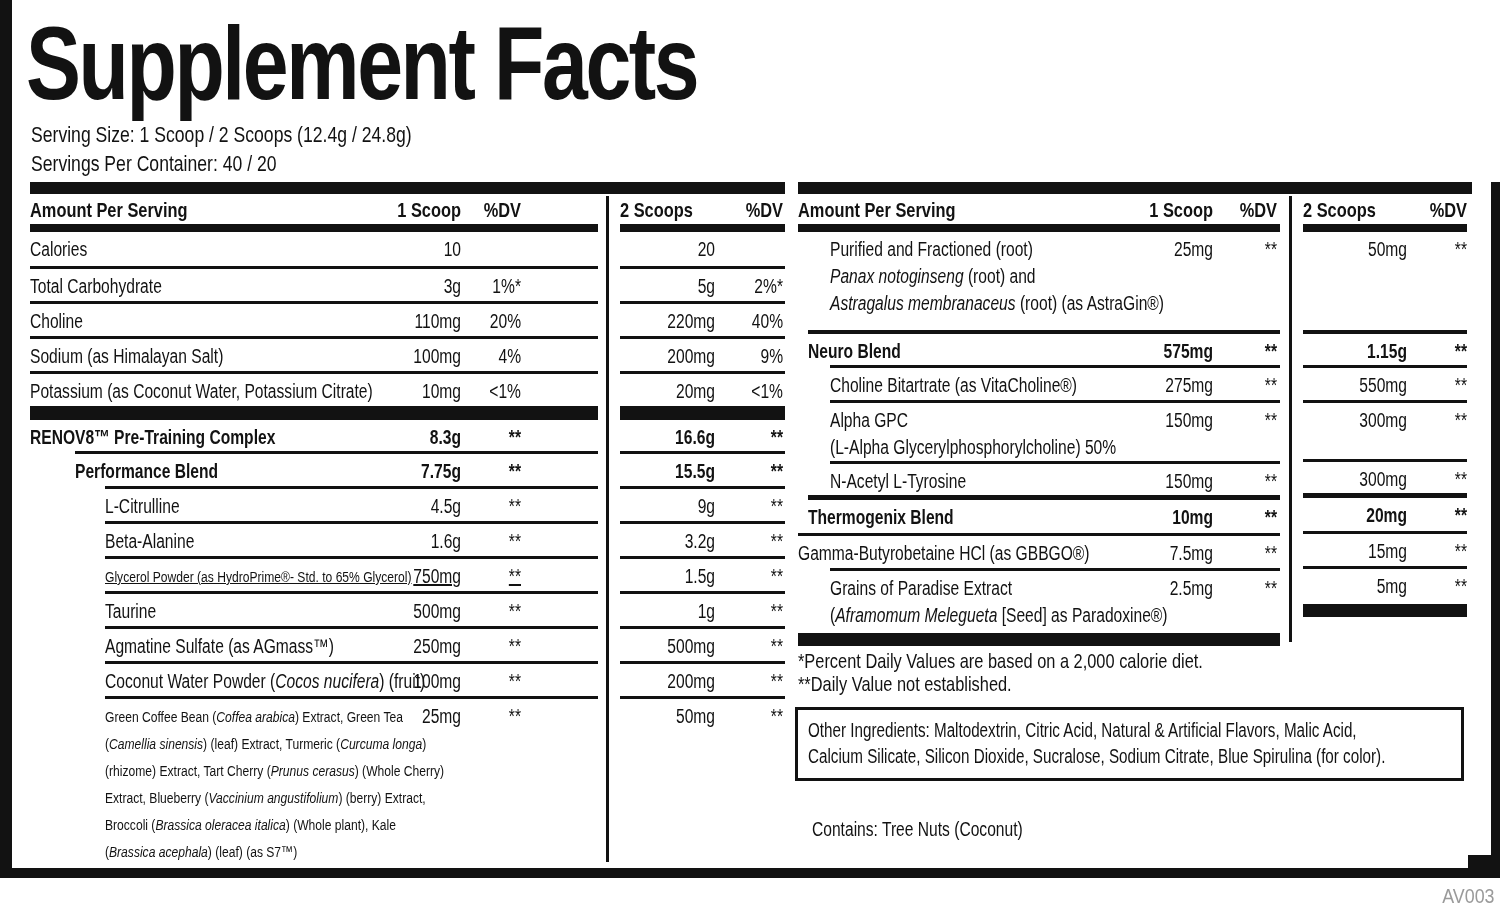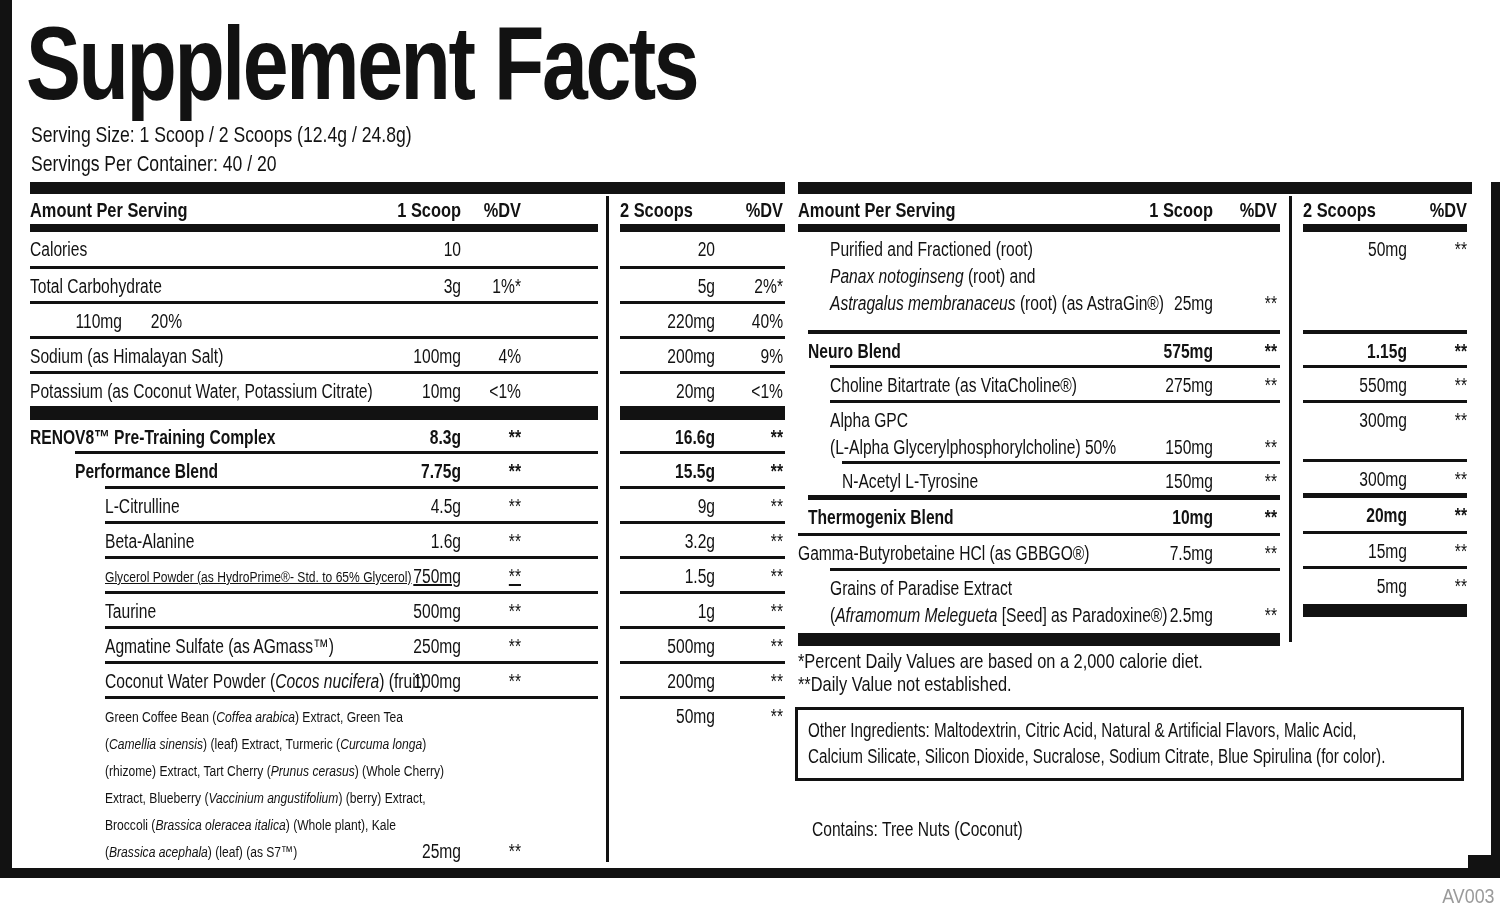--- a/index.html
+++ b/index.html
@@ -24,21 +24,21 @@
   .topbar{height:12px;background:#121212;}
   .cols{display:flex;align-items:flex-start;}
   .rule{height:8px;background:#121212;}
   .secbar{background:#121212;}
 
   .hdr{display:flex;align-items:flex-end;height:30px;padding-bottom:2px;box-sizing:border-box;font-weight:bold;}
   .hname{flex:1 1 0;min-width:0;font-size:21px;white-space:nowrap;transform:scaleX(.78);transform-origin:0 100%;}
   .hv{font-size:21px;text-align:right;white-space:nowrap;transform:scaleX(.78);transform-origin:100% 100%;}
 
   .row{box-sizing:border-box;padding-top:4px;}
-  .rowline{display:flex;align-items:flex-end;}
+  .rowline{display:flex;align-items:flex-start;}
   .name{flex:1 1 0;min-width:0;}
   .ln{font-size:20px;line-height:27px;white-space:nowrap;transform:scaleX(.78);transform-origin:0 50%;}
   .val,.dv{font-size:20px;line-height:27px;text-align:right;white-space:nowrap;
            transform:scaleX(.78);transform-origin:100% 50%;flex:none;}
   .b .ln,.b .val,.b .dv{font-weight:bold;}
   .sp{flex:none;}
 
   .vdiv{position:absolute;width:3px;background:#121212;}
   .vdiv-l{left:606px;top:196px;height:666px;}
   .vdiv-r{left:1289px;top:196px;height:446px;}
@@ -94,20 +94,23 @@
                 <div class="name">
                   <div class="ln"><span>Total Carbohydrate</span></div>
                 </div>
                 <div class="val" style="width: 92px;">3g</div>
                 <div class="dv" style="width: 60px;">1%*</div>
                 <div class="sp" style="width: 77px;"></div>
               </div>
             </div>
             <div class="row" style="min-height: 35px; border-top: 3px solid rgb(18, 18, 18);">
               <div class="rowline">
+                <div class="name">
+                  <div class="ln"><span>Choline</span></div>
+                </div>
                 <div class="val" style="width: 92px;">110mg</div>
                 <div class="dv" style="width: 60px;">20%</div>
                 <div class="sp" style="width: 77px;"></div>
               </div>
             </div>
             <div class="row" style="min-height: 35px; border-top: 3px solid rgb(18, 18, 18);">
               <div class="rowline">
                 <div class="name">
                   <div class="ln"><span>Sodium (as Himalayan Salt)</span></div>
                 </div>
@@ -386,21 +389,21 @@
               <div class="rowline">
                 <div class="name">
                   <div class="ln"><span>Alpha GPC</span></div>
                   <div class="ln"><span>(L-Alpha Glycerylphosphorylcholine) 50%</span></div>
                 </div>
                 <div class="val" style="width: 90px;">150mg</div>
                 <div class="dv" style="width: 64px;">**</div>
                 <div class="sp" style="width: 3px;"></div>
               </div>
             </div>
-            <div class="row" style="min-height: 34px; border-top: 3px solid rgb(18, 18, 18); margin-left: 44px;">
+            <div class="row" style="min-height: 34px; border-top: 3px solid rgb(18, 18, 18); margin-left: 32px;">
               <div class="rowline">
                 <div class="name">
                   <div class="ln"><span>N-Acetyl L-Tyrosine</span></div>
                 </div>
                 <div class="val" style="width: 90px;">150mg</div>
                 <div class="dv" style="width: 64px;">**</div>
                 <div class="sp" style="width: 3px;"></div>
               </div>
             </div>
             <div class="row b" style="min-height: 38px; border-top: 5px solid rgb(18, 18, 18); margin-left: 10px;">

